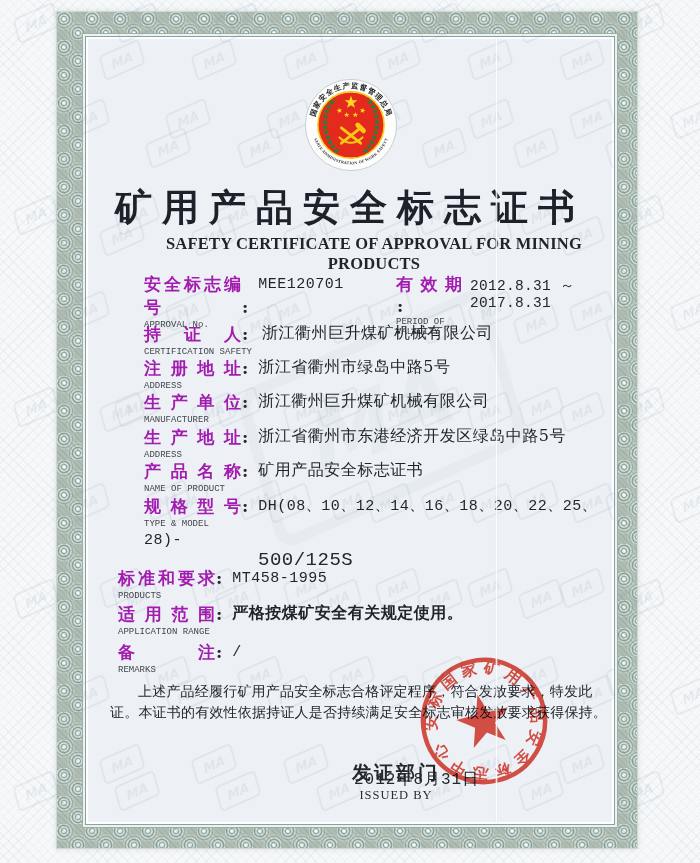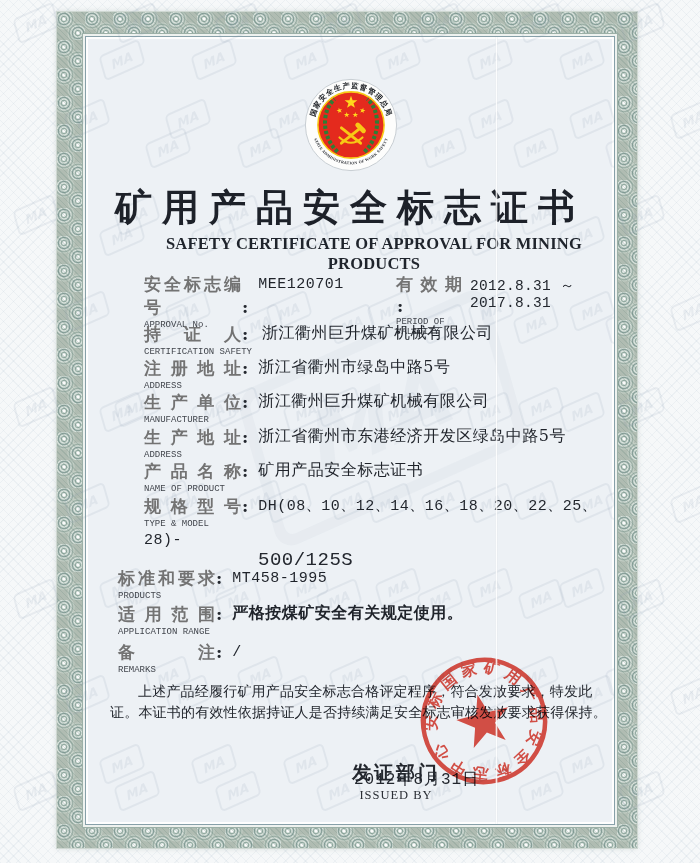--- a/index.html
+++ b/index.html
@@ -37,21 +37,21 @@
   .content{position:absolute;inset:0;z-index:2;color:#23272e;}
   .abs{position:absolute;}
   .title-cn{left:0;right:0;top:146px;text-align:center;
     font-size:37px;font-weight:700;letter-spacing:10px;color:#1d2129;}
   .title-en{left:0;right:0;top:197px;text-align:center;
     font-family:"Liberation Serif","DejaVu Serif",serif;font-size:16.5px;font-weight:700;
     letter-spacing:.2px;color:#1f242c;margin-left:48px;}
   .row{position:absolute;left:58px;right:14px;}
   .lblwrap{display:inline-block;vertical-align:top;}
   .jl{display:inline-block;width:97px;text-align:justify;text-align-last:justify;
-    font-size:17px;font-weight:700;color:#737373;}
+    font-size:17px;font-weight:700;color:#a21caf;}
   .colon{font-size:17px;font-weight:700;margin-left:1px;}
   .val{font-size:16px;color:#1f232a;margin-left:10px;letter-spacing:.5px;}
   .val2{display:block;margin-left:114px;letter-spacing:.5px;}
   .mono{font-family:"Liberation Mono","DejaVu Sans Mono",monospace;}
   .en{font-family:"Liberation Mono","DejaVu Sans Mono",monospace;
     font-size:9px;color:#41454c;margin-top:1px;letter-spacing:0;}
   .s-row{left:32px;}
   .vgroup{position:absolute;left:252px;top:0;display:flex;align-items:flex-start;}
   .jl.narrow{width:66px;}
   .vval{font-size:14.5px;margin-left:8px;margin-top:3px;letter-spacing:.3px;}

